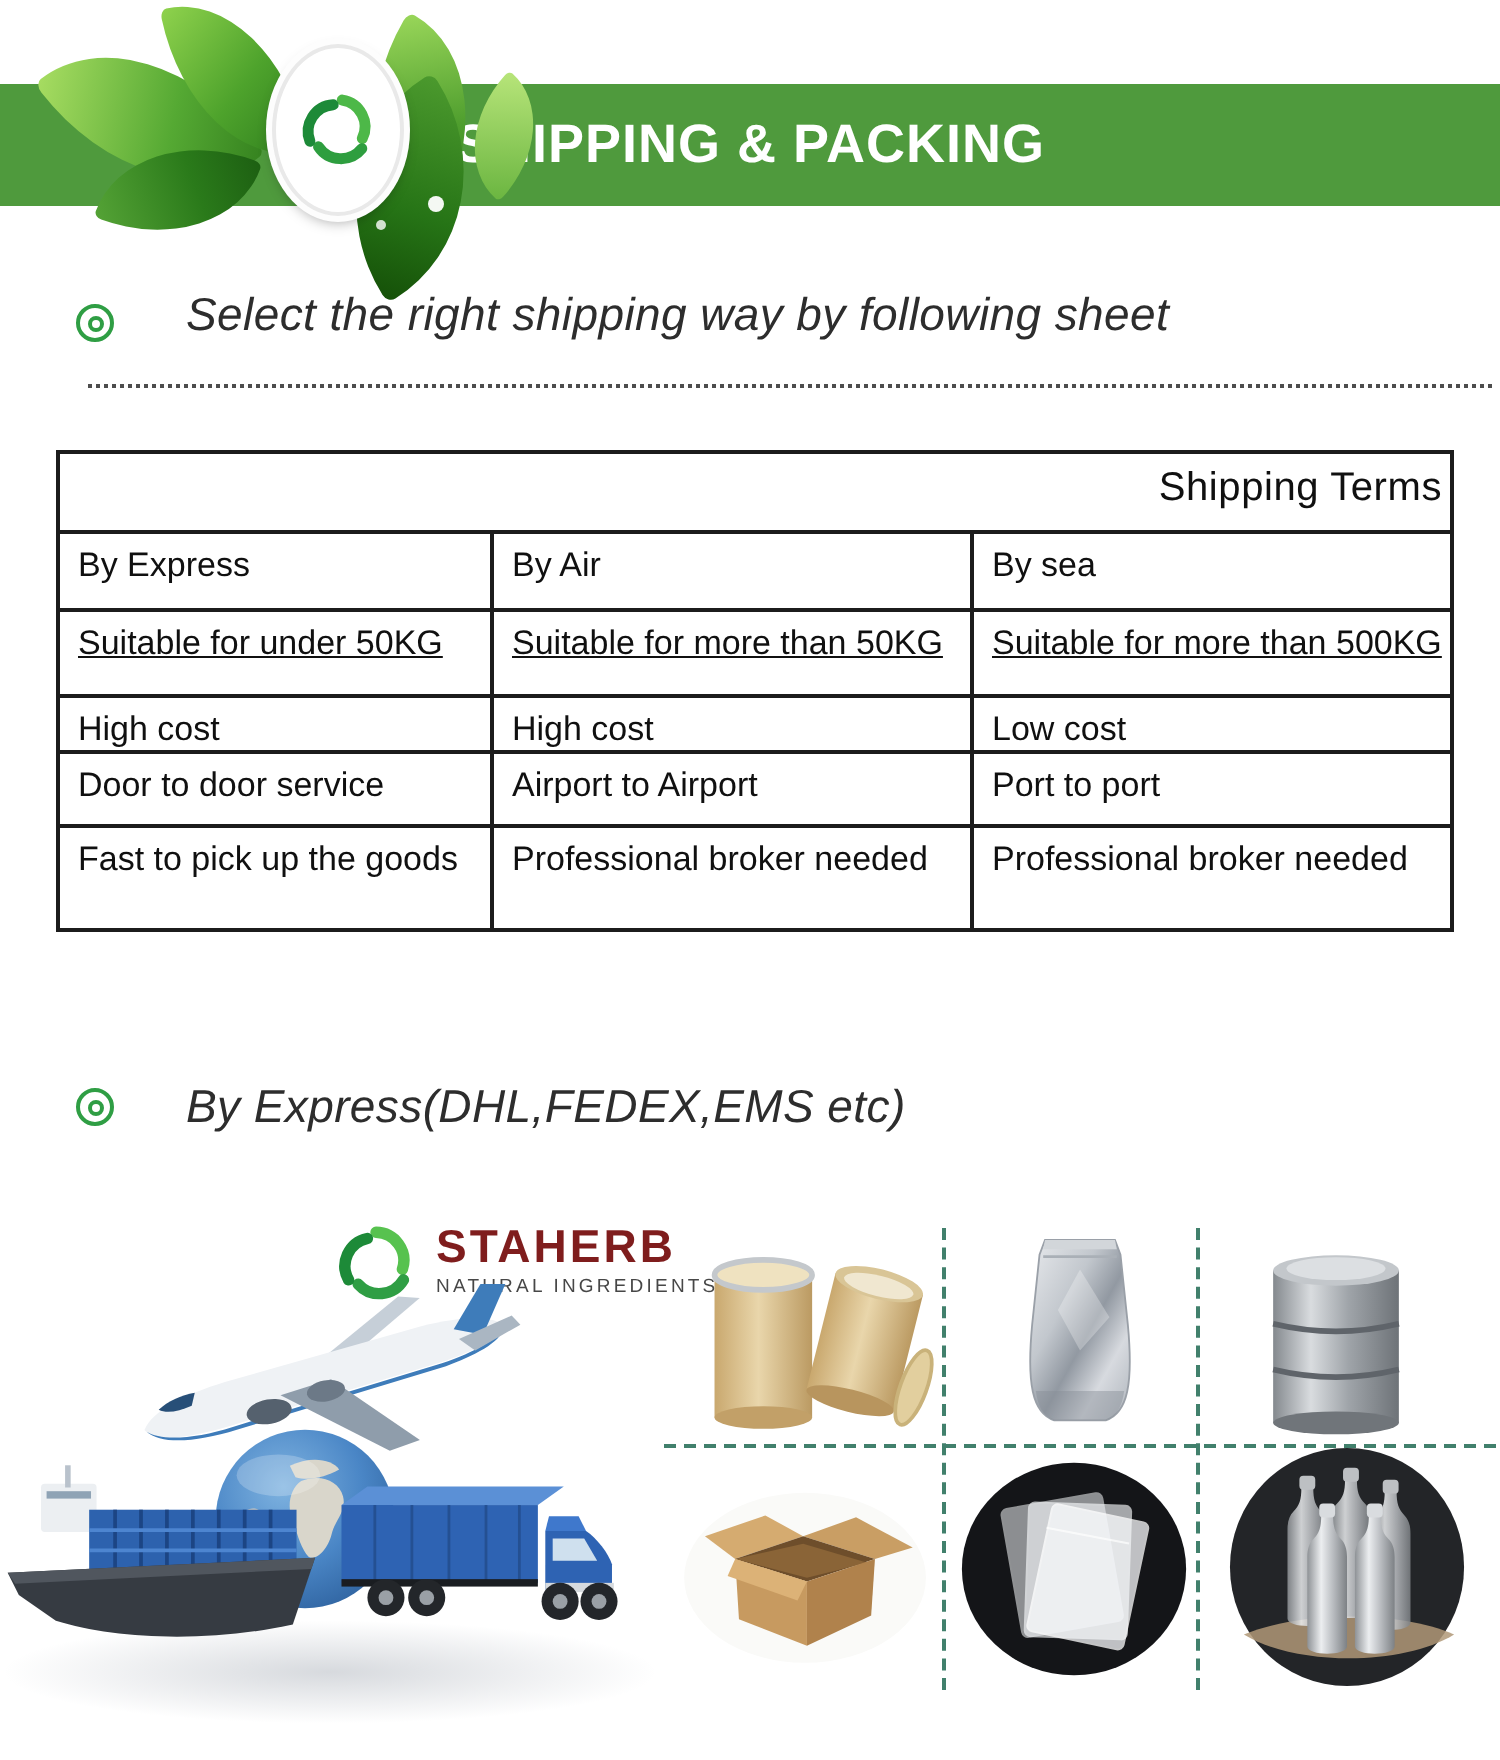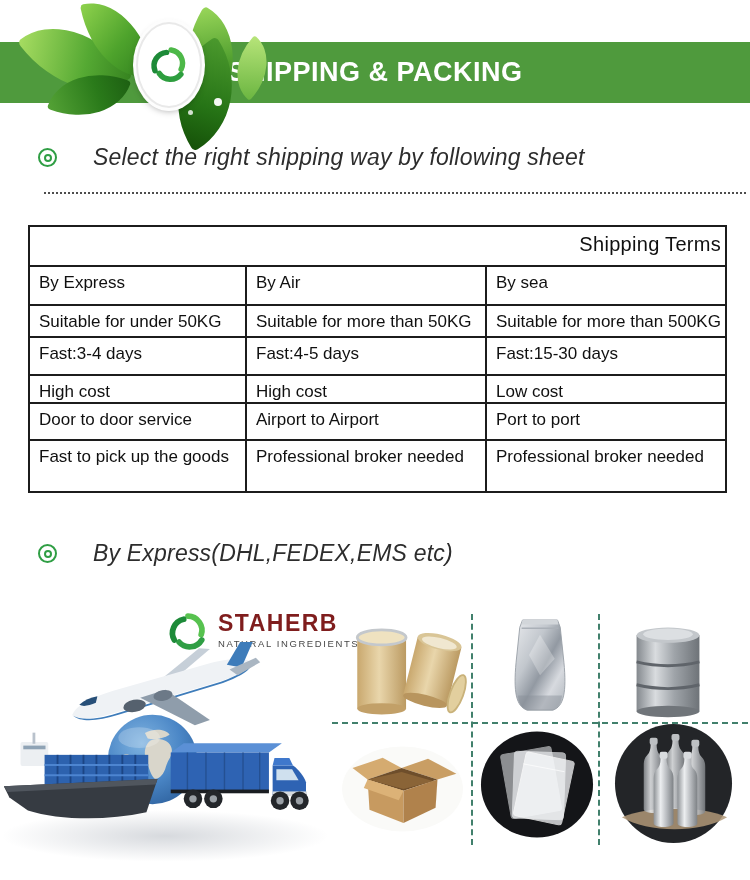--- a/index.html
+++ b/index.html
@@ -28,34 +28,34 @@
     background:linear-gradient(140deg,#b8e57a,#6ab540); }
   .dew { position:absolute; background:#fff; border-radius:50%; opacity:.95; }
   .dew1 { width:8px; height:8px; left:178px; top:96px; }
   .dew2 { width:5px; height:5px; left:152px; top:108px; opacity:.8; }
   .logo-oval { position:absolute; left:100px; top:20px; width:66px; height:86px; background:#ffffff;
     border-radius:50%; box-shadow:0 0 0 3px #fdfdfd, 0 3px 7px rgba(0,0,0,.35), inset 0 0 0 2px #e9e9e9;
     display:flex; align-items:center; justify-content:center; }
 
   
   .h-row { position:absolute; left:38px; display:flex; align-items:center; }
-  .h1row { top:144px; } .h2row { top:540px; }
+  .h1row { top:144px;align-items:flex-end; } .h2row { top:540px; }
   .bullet { width:19px; height:19px; border:2px solid #2f9e44; border-radius:50%;
     display:flex; align-items:center; justify-content:center; flex:0 0 auto; }
   .bullet-inner { width:8px; height:8px; border:2px solid #2f9e44; border-radius:50%; }
   .h-text { margin-left:36px; font-size:23px; font-style:italic; color:#2d2d2d; letter-spacing:.2px; white-space:nowrap; }
 
   .dotted-divider { position:absolute; left:44px; top:192px; width:702px; border-top:2px dotted #4d4d4d; }
 
   
   table.terms { position:absolute; left:28px; top:225px; width:697px; border-collapse:collapse;
     table-layout:fixed; font-size:17px; color:#101010; }
   table.terms td { border:2px solid #1c1c1c; padding:5px 4px 0 9px; vertical-align:top; line-height:1.25; }
   td.t-title { text-align:right; font-size:20px; padding:8px 0 0 0; letter-spacing:.3px; }
-  tr.r0 { height:40px; } tr.r1 { height:39px;border-radius:16px; } tr.r2 { height:32px; } tr.r3 { height:38px; }
+  tr.r0 { height:40px; } tr.r1 { height:39px;border-radius:16px; } tr.r2 { height:43px;text-decoration:underline; } tr.r3 { height:38px; }
   tr.r4 { height:23px; } tr.r5 { height:37px; } tr.r6 { height:52px; }
 
   
   .collage { position:absolute; left:0; top:598px; width:750px; height:282px; }
   .abs { position:absolute; }
   .brand-logo { position:absolute; left:166px; top:12px; display:flex; align-items:flex-start; }
   .brand-text { margin-left:8px; display:flex; flex-direction:column; }
   .brand-name { font-size:23px; font-weight:bold; color:#7f1d1d; letter-spacing:1.5px; line-height:27px; }
   .brand-tagline { font-size:9.5px; color:#474747; letter-spacing:1.6px; margin-top:1px; }
   .reflection { position:absolute; left:0; top:212px; width:330px; height:52px;
@@ -116,25 +116,20 @@
         </tr>
     <tr class="r1">
       <td>By Express</td>
       <td>By Air</td>
       <td>By sea</td>
     </tr>
     <tr class="r2">
       <td>Suitable for under 50KG</td>
       <td>Suitable for more than 50KG</td>
       <td>Suitable for more than 500KG</td>
-    </tr>
-    <tr class="r3">
-      <td>Fast:3-4 days</td>
-      <td>Fast:4-5 days</td>
-      <td>Fast:15-30 days</td>
     </tr>
     <tr class="r4">
       <td>High cost</td>
       <td>High cost</td>
       <td>Low cost</td>
     </tr>
     <tr class="r5">
       <td>Door to door service</td>
       <td>Airport to Airport</td>
       <td>Port to port</td>

